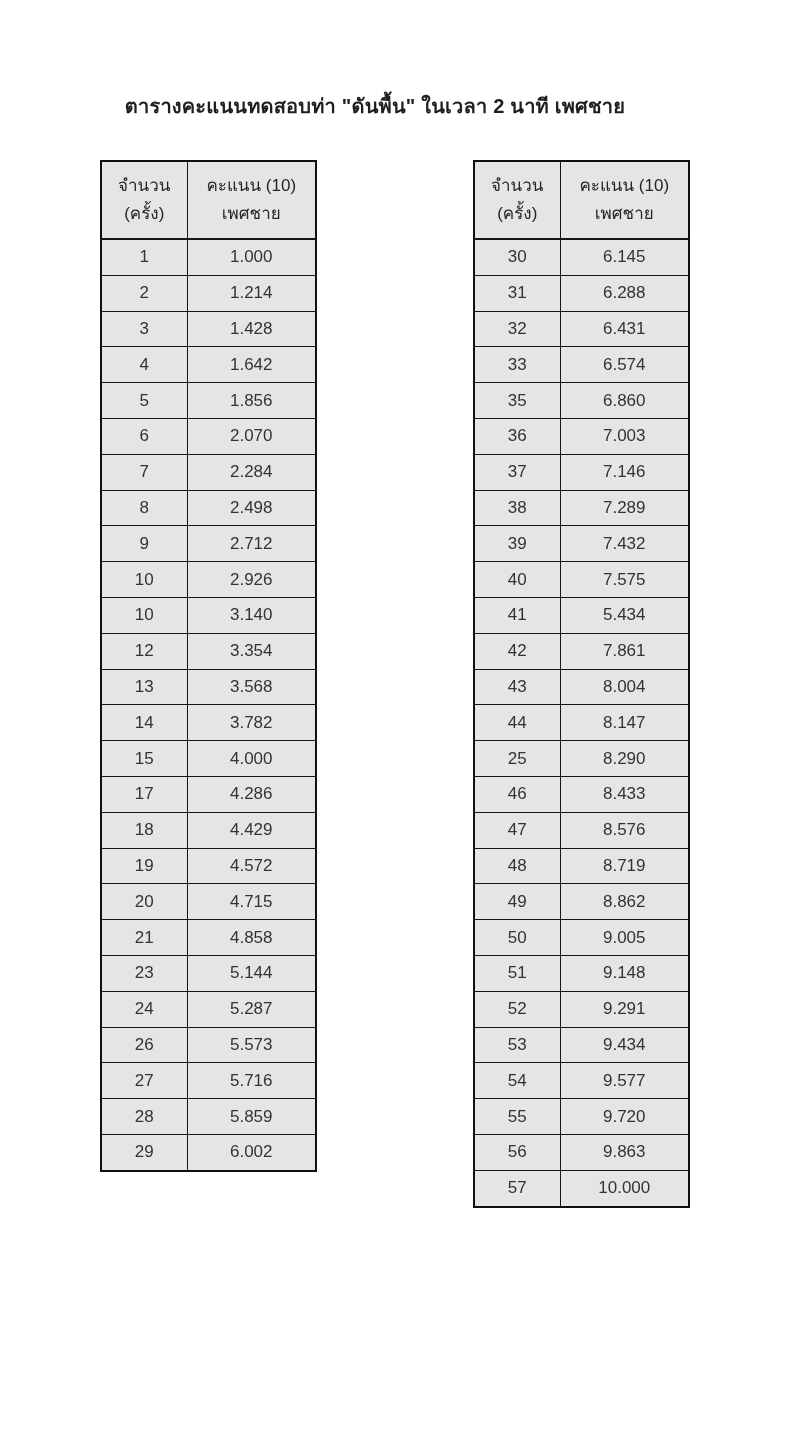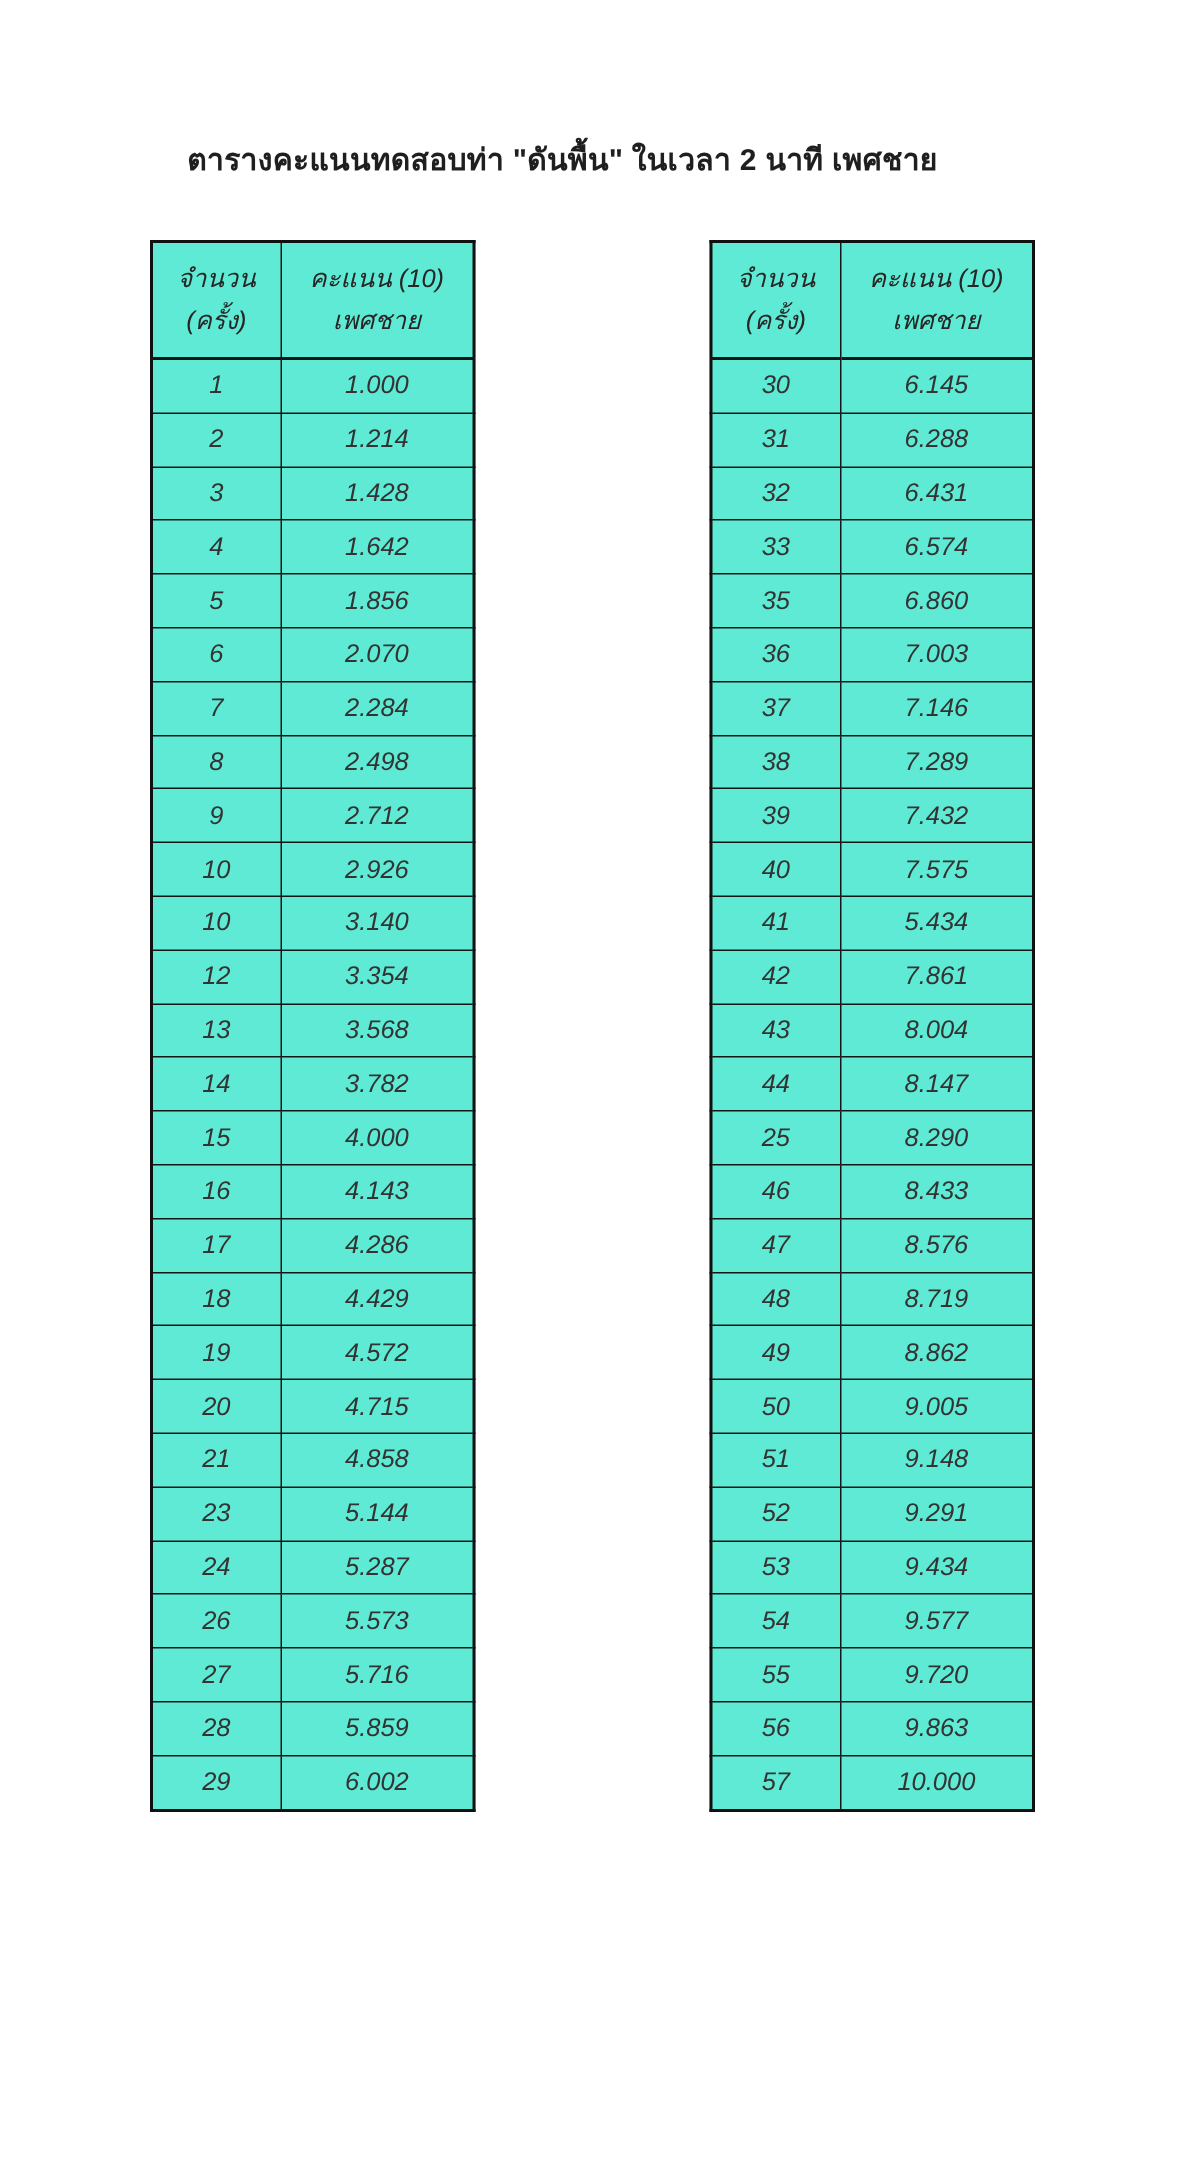--- a/index.html
+++ b/index.html
@@ -24,22 +24,21 @@
     text-align: center;
     font-size: 20px;
     font-weight: 600;
     color: #1f1f1f;
     letter-spacing: 0.2px;
   }
   table.score-table {
     position: absolute;
     border-collapse: collapse;
     table-layout: fixed;
-    background: #5eead4;
-    font-style: italic;
+    background: #e5e5e5;
   }
   table.score-table.left-table  { left: 100px; top: 160px; }
   table.score-table.right-table { left: 473px; top: 160px; }
 
   table.score-table th,
   table.score-table td {
     border: 1.5px solid #161616;
     text-align: center;
     vertical-align: middle;
     padding: 0;
@@ -143,24 +142,20 @@
         </tr>
         <tr>
           <td>14</td>
           <td>3.782</td>
         </tr>
         <tr>
           <td>15</td>
           <td>4.000</td>
         </tr>
         <tr>
-          <td>16</td>
-          <td>4.143</td>
-        </tr>
-        <tr>
           <td>17</td>
           <td>4.286</td>
         </tr>
         <tr>
           <td>18</td>
           <td>4.429</td>
         </tr>
         <tr>
           <td>19</td>
           <td>4.572</td>

